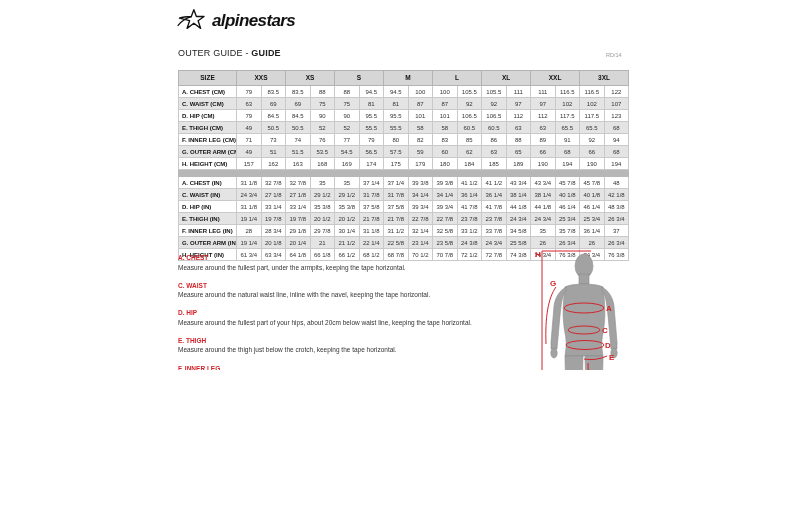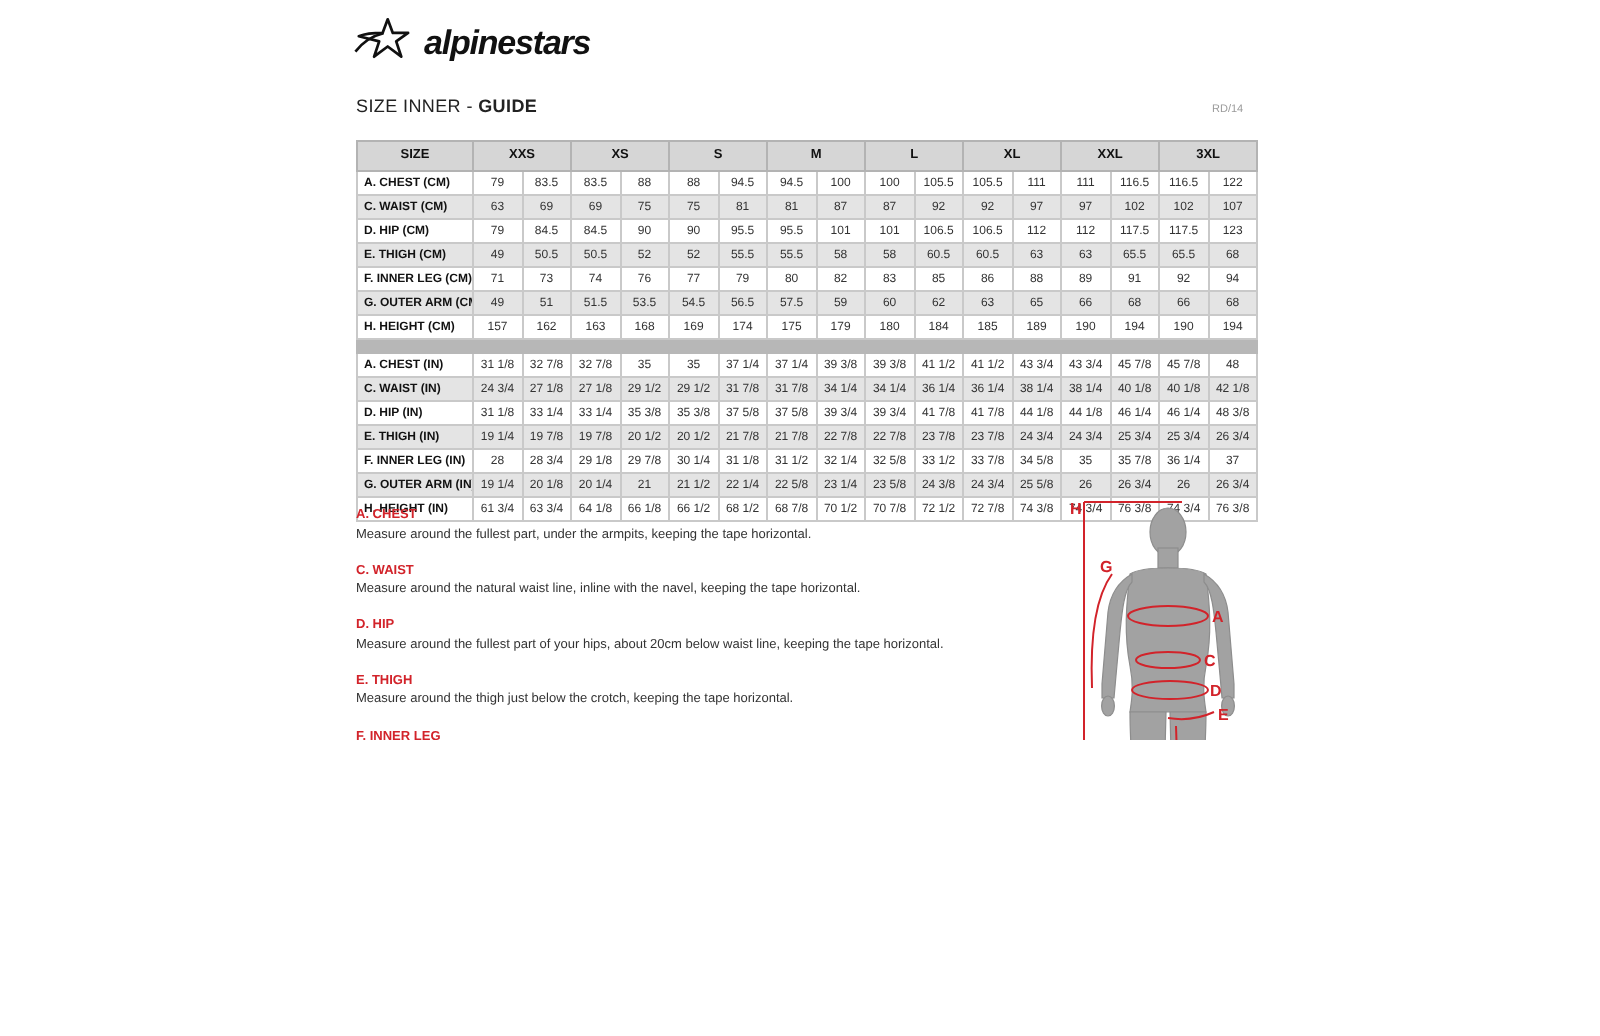--- a/index.html
+++ b/index.html
@@ -45,21 +45,21 @@
     <span>
       <svg width="34" height="26" viewBox="0 0 40 26">
         <path d="M21,2 L24,10 L33,10 L26,15 L29,24 L21,18 L13,24 L16,15 L4,12 C9,10 13,10 18,10 Z" fill="#ffffff" stroke="#111" stroke-width="1.6" stroke-linejoin="round"></path>
         <path d="M2,21 C7,14.5 13,11.5 18.5,10.2" fill="none" stroke="#111" stroke-width="1.5"></path>
       </svg>
     </span>
     <span class="logo-text">alpinestars</span>
   </div>
 
   <div class="page-title">
-    <span>SIZE INNER - </span><span class="bold">GUIDE</span>
+    <span>OUTER GUIDE - </span><span class="bold">GUIDE</span>
   </div>
   <div class="revision">RD/14</div>
 
   <div class="tablewrap">
     <table class="sizes" id="size-table">
       <colgroup id="size-cols">
           <col style="width: 58px;">
           <col style="width: 24.5px;">
           <col style="width: 24.5px;">
           <col style="width: 24.5px;">

